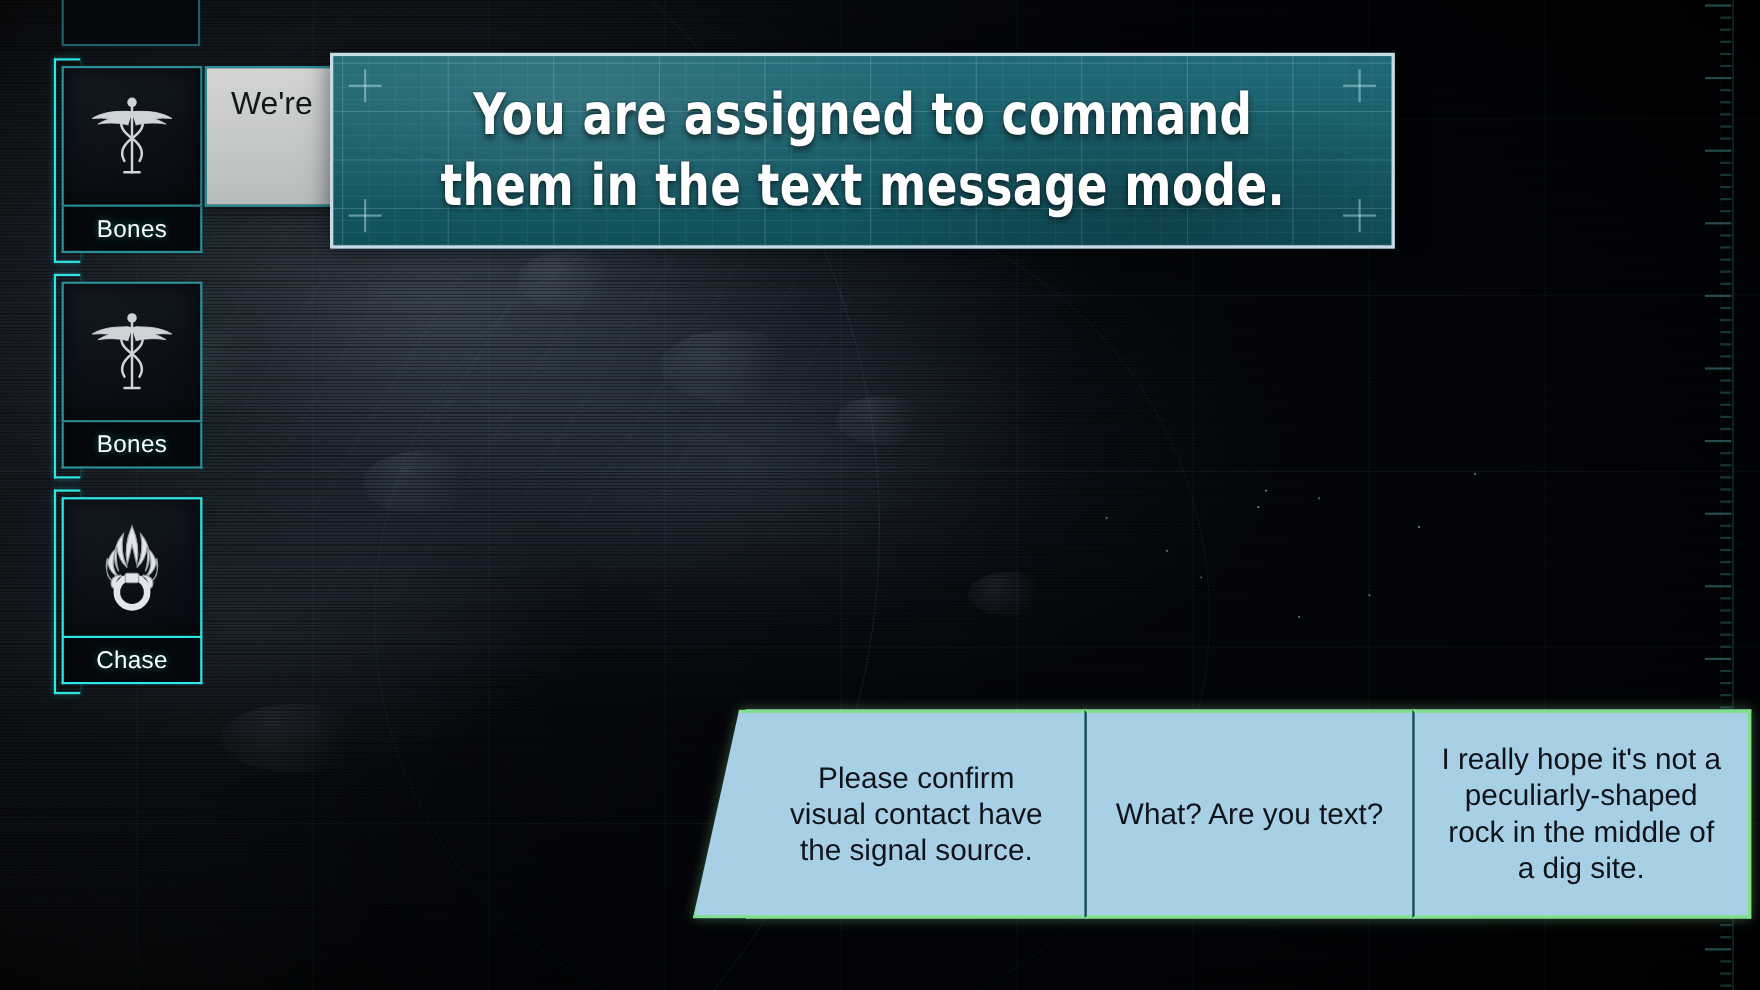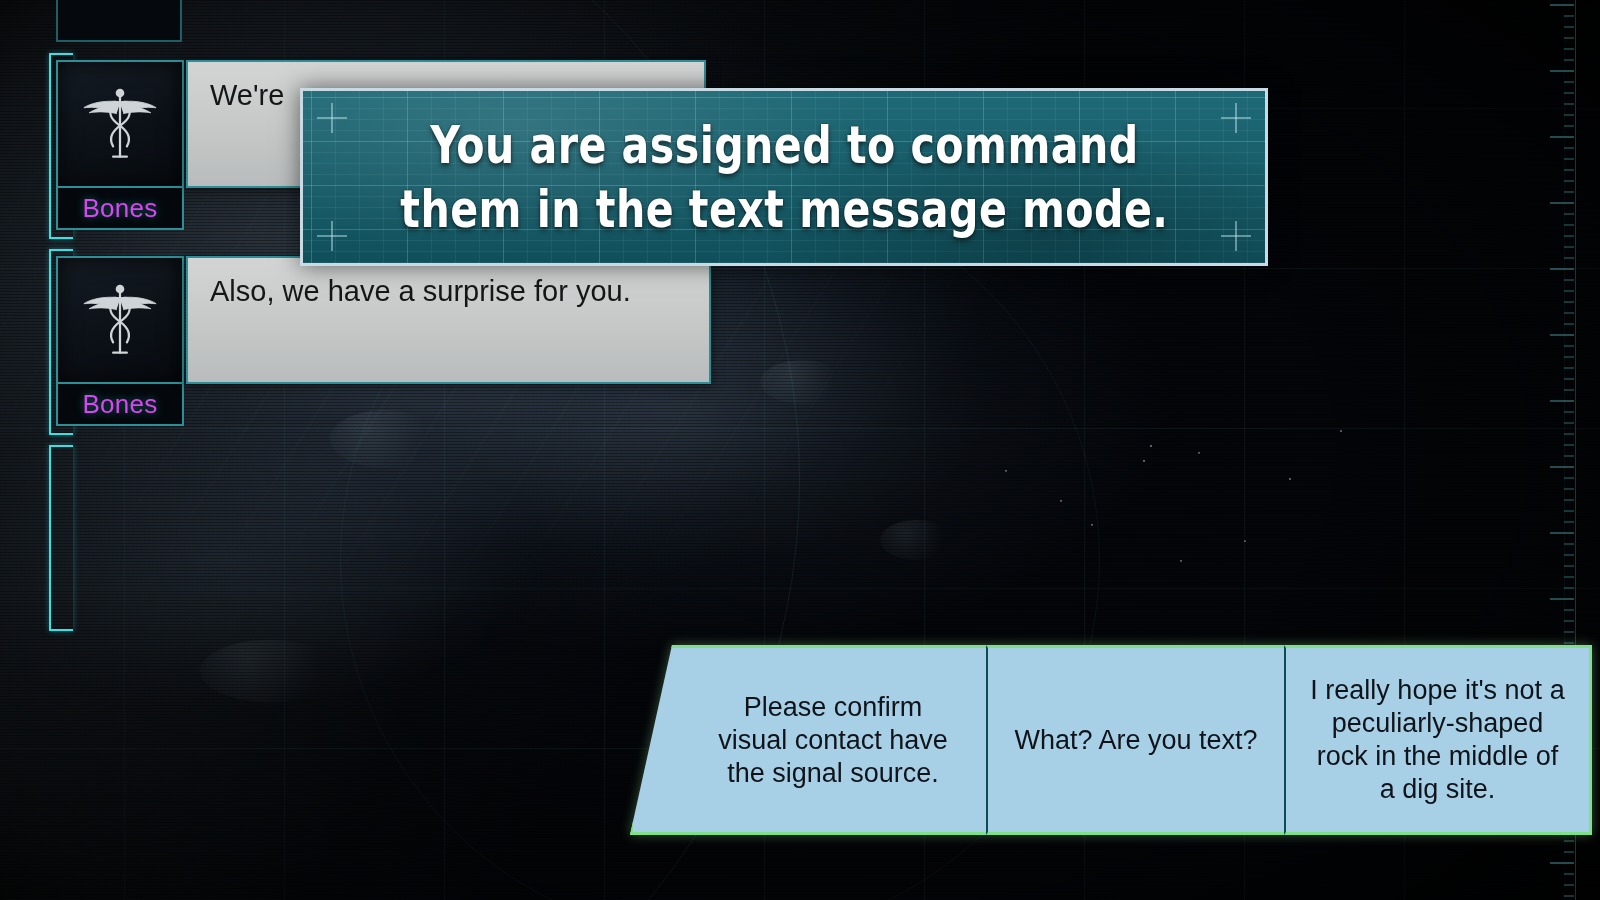--- a/index.html
+++ b/index.html
@@ -136,22 +136,22 @@
 
   .name-plate {
     width:128px; height:42px;
     background:#04080c;
     border:2px solid #2a8f96;
     border-top:none;
     display:flex; align-items:center; justify-content:center;
   }
   .portrait-card.active .name-plate { border-color:#2ee6e6; }
   .name-plate span {
-    color:#d946ef;
-    font-size:26px;
+    color:#ffffff;
+    font-size:22px;
     letter-spacing:0.3px;
     text-shadow:0 0 8px rgba(47,214,224,0.45);
   }
 
   .emblem { width:86px; height:86px; display:block; }
 
   
   .bubble {
     position:relative;
     min-height:128px;
@@ -182,21 +182,21 @@
   .tutorial {
     position:absolute;
     left:300px; top:48px;
     width:968px; height:178px;
     border:3px solid #c8dbe4;
     background:
       linear-gradient(180deg, rgba(255,255,255,0.05), rgba(0,0,0,0.18)),
       #13616f;
     box-shadow:0 0 22px rgba(0,0,0,0.55);
     overflow:hidden;
-    display:flex; align-items:center; justify-content:center;margin-top:40px;
+    display:flex; align-items:center; justify-content:center;
   }
   .tut-grid {
     position:absolute; inset:0;
     background-image:
       linear-gradient(to right, rgba(190,230,240,0.16) 1px, rgba(0,0,0,0) 1px),
       linear-gradient(to bottom, rgba(190,230,240,0.16) 1px, rgba(0,0,0,0) 1px);
     background-size:96px 44px;
     background-position:8px 6px;
   }
   .tut-grid.fine {
@@ -453,27 +453,44 @@
               <path d="M42 30 C38 26 44 22 48 26"></path>
               <path d="M58 30 C62 26 56 22 52 26"></path>
               <line x1="42" y1="88" x2="58" y2="88"></line>
             </g>
           </svg>
         </div>
         <div class="name-plate">
           <span>Bones</span>
         </div>
       </div>
-      <div class="bubble" style="width:525px;">
-        <div class="txt">Also, we have a surprise for you.</div>
-      </div>
     </div>
 
     <div class="msg-row" style="left:56px; top:452px;">
       <div class="card-bracket" style="height:186px;"></div>
+      <div class="portrait-card active">
+        <div class="portrait-frame">
+          <svg class="emblem" viewBox="0 0 100 100">
+            <g fill="#e2e6ea" stroke="#9aa2aa" stroke-width="1.2">
+              <path d="M50 6 C56 20 58 32 55 46 C53 40 52 32 50 26 C48 34 47 40 45 46 C42 32 44 20 50 6 Z"></path>
+              <path d="M41 14 C38 28 40 40 45 50 C40 46 35 38 34 28 C33 38 33 46 36 54 C29 44 30 26 41 14 Z"></path>
+              <path d="M59 14 C62 28 60 40 55 50 C60 46 65 38 66 28 C67 38 67 46 64 54 C71 44 70 26 59 14 Z"></path>
+              <path d="M33 30 C28 44 30 54 36 60 C30 58 24 50 24 40 C21 50 24 60 29 64 C20 58 22 40 33 30 Z"></path>
+              <path d="M67 30 C72 44 70 54 64 60 C70 58 76 50 76 40 C79 50 76 60 71 64 C80 58 78 40 67 30 Z"></path>
+              <path d="M38 58 C32 58 27 62 28 68 C29 73 34 74 38 71 C35 70 33 67 34 64 C35 61 37 59 40 60 Z"></path>
+              <path d="M62 58 C68 58 73 62 72 68 C71 73 66 74 62 71 C65 70 67 67 66 64 C65 61 63 59 60 60 Z"></path>
+              <circle cx="50" cy="76" r="16" fill="none" stroke="#e2e6ea" stroke-width="7"></circle>
+              <rect x="43" y="56" width="14" height="10" rx="2"></rect>
+            </g>
+          </svg>
+        </div>
+        <div class="name-plate">
+          <span>Chase</span>
+        </div>
+      </div>
     </div>
 
   </div>
 
   <div class="tutorial">
     <div class="tut-grid fine"></div>
     <div class="tut-grid"></div>
     <div class="tut-sheen"></div>
     <div class="tut-cross tc-tl"></div>
     <div class="tut-cross tc-tr"></div>

